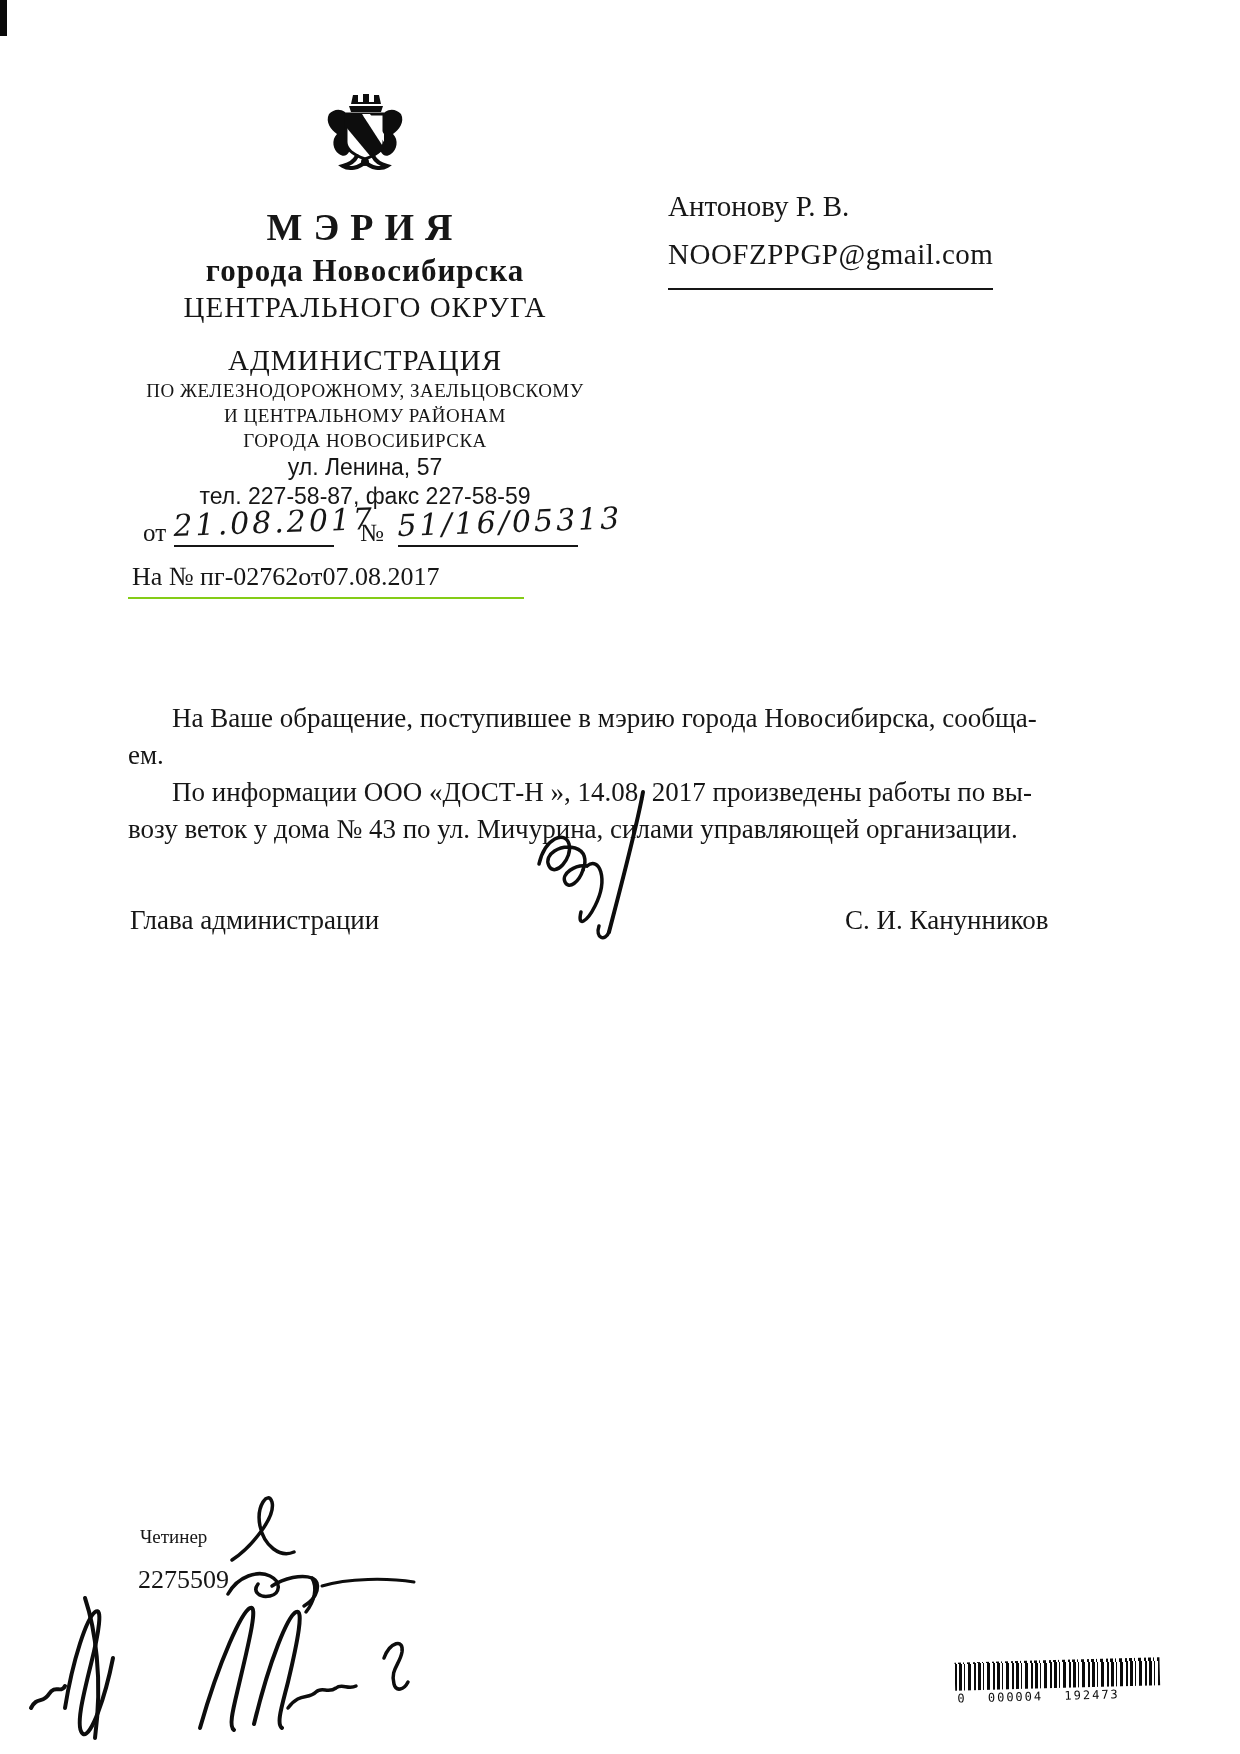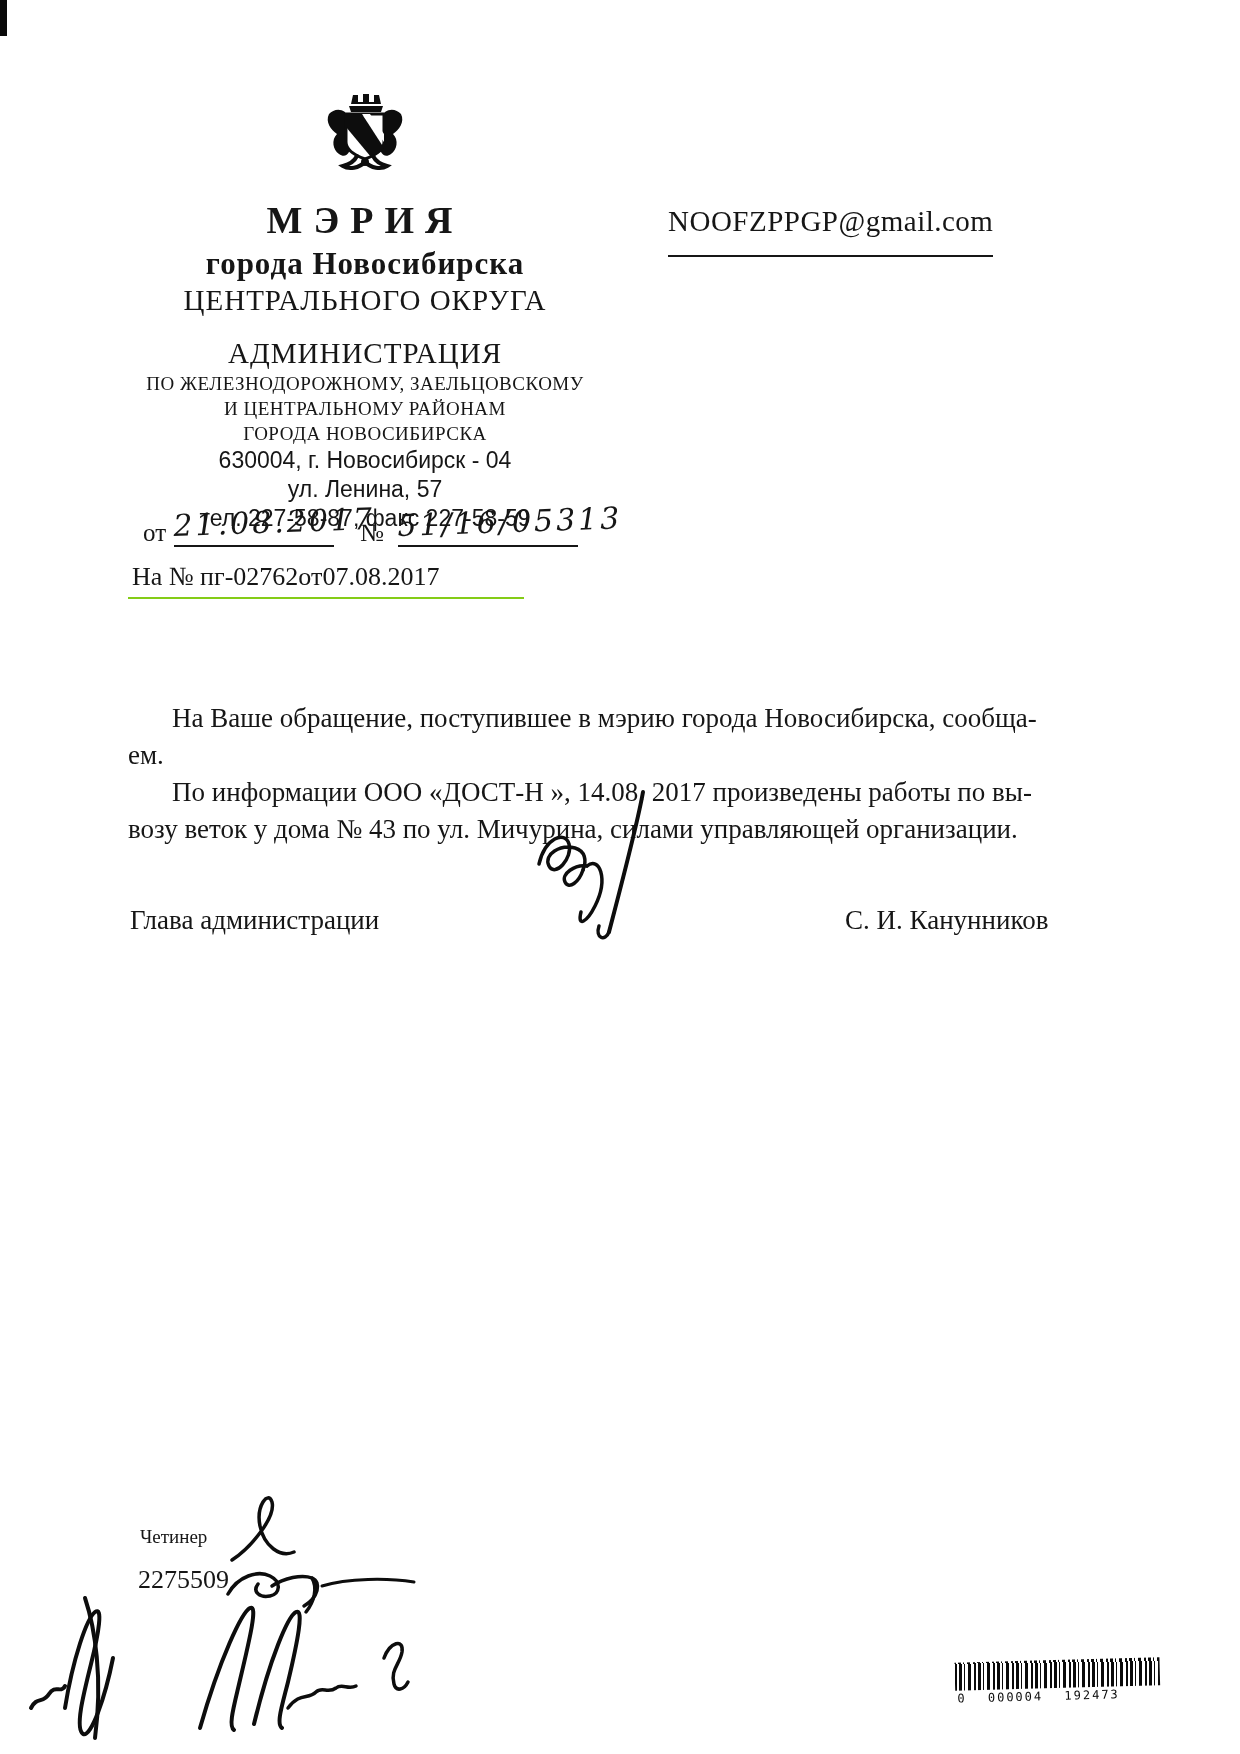--- a/index.html
+++ b/index.html
@@ -3,21 +3,21 @@
 <meta charset="utf-8">
 <style>
   html,body{margin:0;padding:0;background:#888;}
   .page{position:relative;width:1240px;height:1754px;background:#ffffff;
         font-family:"Liberation Serif",serif;color:#161616;overflow:hidden;}
   .abs{position:absolute;}
 
   
   .sender{left:130px;top:90px;width:470px;text-align:center;}
   .emblem{display:inline-block;}
-  .org1{font-size:38px;font-weight:bold;letter-spacing:11px;margin-top:12px;}
+  .org1{font-size:38px;font-weight:bold;letter-spacing:11px;margin-top:19px;}
   .org2{font-size:31px;font-weight:bold;margin-top:4px;letter-spacing:1px;}
   .dept-big{font-size:29px;letter-spacing:1px;margin-top:2px;}
   .dept-big.first{margin-top:20px;}
   .dept-small{font-size:19px;margin-top:3px;letter-spacing:.5px;}
   .addr{font-family:"Liberation Sans",sans-serif;font-size:23px;margin-top:2px;}
 
   
   .ref-row{left:143px;top:508px;display:flex;align-items:flex-end;font-size:25px;}
   .uline{border-bottom:2px solid #161616;}
   .hand{font-family:"DejaVu Serif",serif;font-style:italic;font-size:30px;
@@ -85,26 +85,26 @@
         <circle cx="50" cy="72" r="4" fill="#0d0d0d"></circle>
       </svg>
     </span>
     <div class="org1">МЭРИЯ</div>
     <div class="org2">города Новосибирска</div>
     <div class="dept-big">ЦЕНТРАЛЬНОГО ОКРУГА</div>
     <div class="dept-big first">АДМИНИСТРАЦИЯ</div>
     <div class="dept-small">ПО ЖЕЛЕЗНОДОРОЖНОМУ, ЗАЕЛЬЦОВСКОМУ</div>
     <div class="dept-small">И ЦЕНТРАЛЬНОМУ РАЙОНАМ</div>
     <div class="dept-small">ГОРОДА НОВОСИБИРСКА</div>
-    <div class="addr">630004, г. Новосибирск - 04</div>
     <div class="addr">ул. Ленина, 57</div>
     <div class="addr">тел. 227-58-87, факс 227-58-59</div>
   </div>
 
   <div class="abs recipient">
+    <div>Антонову Р. В.</div>
     <div class="email">NOOFZPPGP@gmail.com</div>
   </div>
 
   <div class="abs ref-row">
     <span>от</span>
     <span class="uline datebox"><span class="hand">21.08.2017</span></span>
     <span class="no-label">№</span>
     <span class="uline numbox"><span class="hand">51/16/05313</span></span>
   </div>
 

